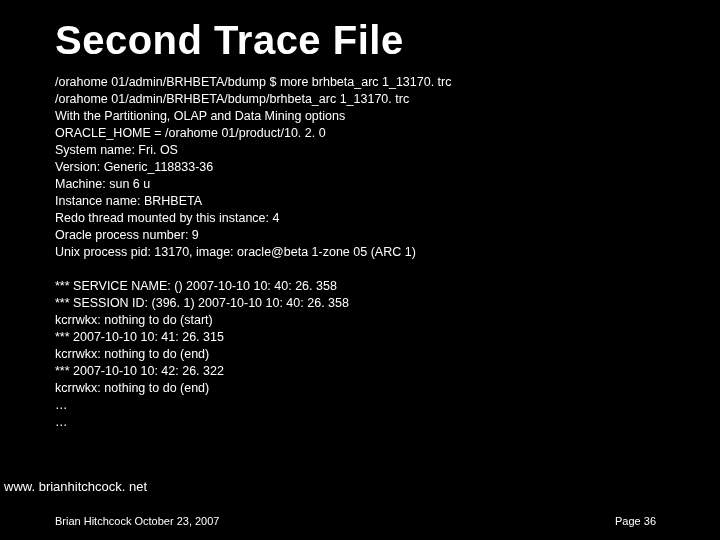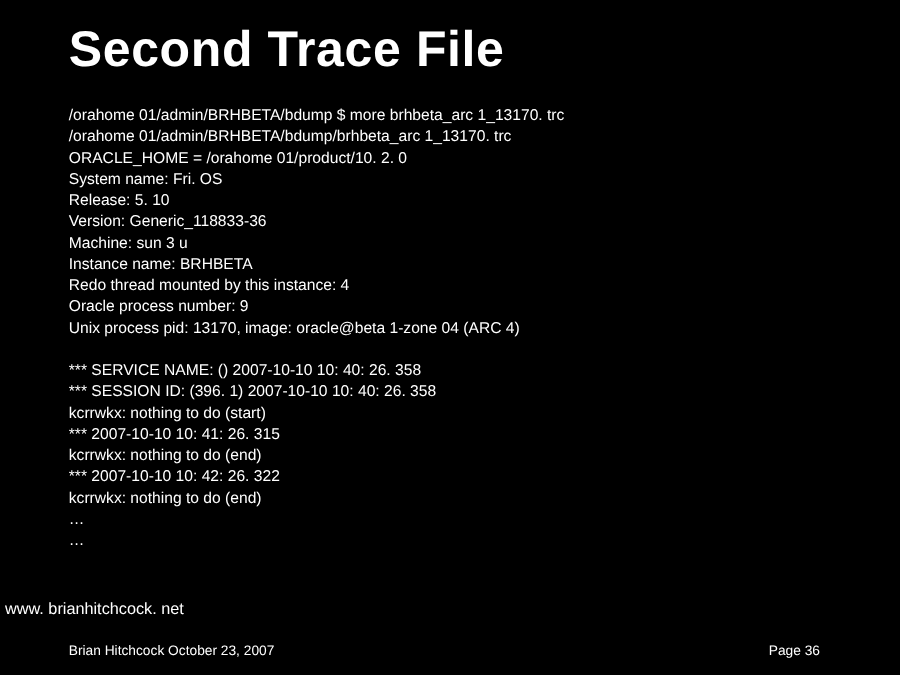--- a/index.html
+++ b/index.html
@@ -1,44 +1,44 @@
 <!DOCTYPE html>
 <html><head>
 <meta charset="utf-8">
 <style>
   * { margin: 0; padding: 0; box-sizing: border-box; }
   html, body { width: 720px; height: 540px; background: #000; color: #fff; font-family: Arial, Helvetica, sans-serif; overflow: hidden; }
   .slide { position: relative; width: 711px; height: 540px; background: #000; }
   .title { position: absolute; left: 55px; top: 18px; font-size: 40px; font-weight: bold; letter-spacing: 0.5px; }
-  .body { position: absolute; left: 55px; top: 84px; width: 620px; }
+  .body { position: absolute; left: 55px; top: 74px; width: 620px; }
   .line { font-size: 12.5px; line-height: 17px; white-space: pre; font-family: Arial, Helvetica, sans-serif; }
   .gap { height: 17px; }
   .url { position: absolute; left: 4px; top: 479px; font-size: 13px; }
   .footer-left { position: absolute; left: 55px; top: 515px; font-size: 11px; }
   .footer-right { position: absolute; right: 55px; top: 515px; font-size: 11px; }
 </style>
 </head>
 <body>
 
 <div class="slide">
 
   <div class="title">Second Trace File</div>
 
   <div class="body" id="body-lines">
       <div class="line">/orahome 01/admin/BRHBETA/bdump $ more brhbeta_arc 1_13170. trc</div>
       <div class="line">/orahome 01/admin/BRHBETA/bdump/brhbeta_arc 1_13170. trc</div>
+      <div class="line">With the Partitioning, OLAP and Data Mining options</div>
       <div class="line">ORACLE_HOME = /orahome 01/product/10. 2. 0</div>
       <div class="line">System name: Fri. OS</div>
-      <div class="line">Release: 5. 10</div>
       <div class="line">Version: Generic_118833-36</div>
-      <div class="line">Machine: sun 3 u</div>
+      <div class="line">Machine: sun 6 u</div>
       <div class="line">Instance name: BRHBETA</div>
       <div class="line">Redo thread mounted by this instance: 4</div>
       <div class="line">Oracle process number: 9</div>
-      <div class="line">Unix process pid: 13170, image: oracle@beta 1-zone 04 (ARC 4)</div>
+      <div class="line">Unix process pid: 13170, image: oracle@beta 1-zone 05 (ARC 1)</div>
       <div class="gap"></div>
       <div class="line">*** SERVICE NAME: () 2007-10-10 10: 40: 26. 358</div>
       <div class="line">*** SESSION ID: (396. 1) 2007-10-10 10: 40: 26. 358</div>
       <div class="line">kcrrwkx: nothing to do (start)</div>
       <div class="line">*** 2007-10-10 10: 41: 26. 315</div>
       <div class="line">kcrrwkx: nothing to do (end)</div>
       <div class="line">*** 2007-10-10 10: 42: 26. 322</div>
       <div class="line">kcrrwkx: nothing to do (end)</div>
       <div class="line">…</div>
       <div class="line">…</div>

